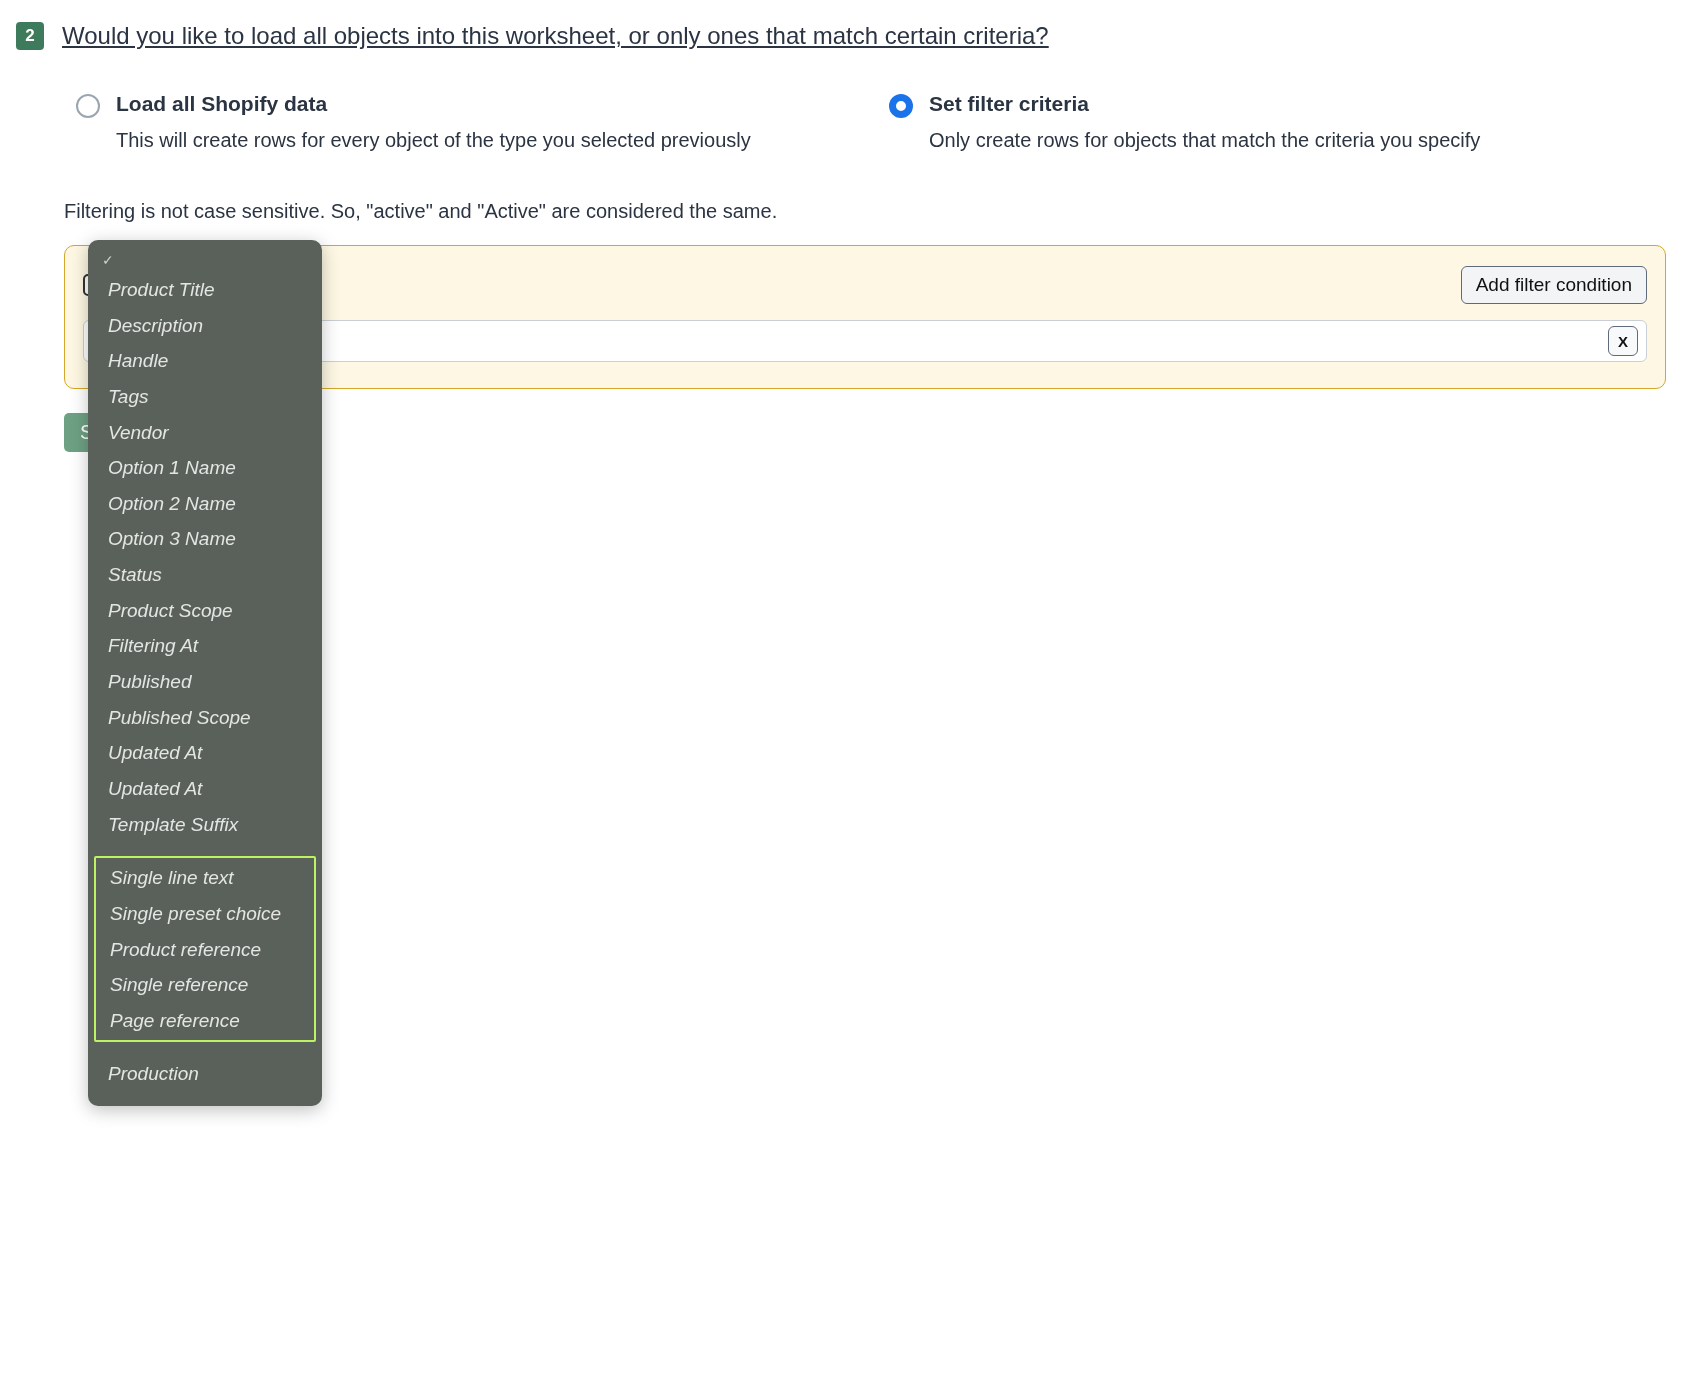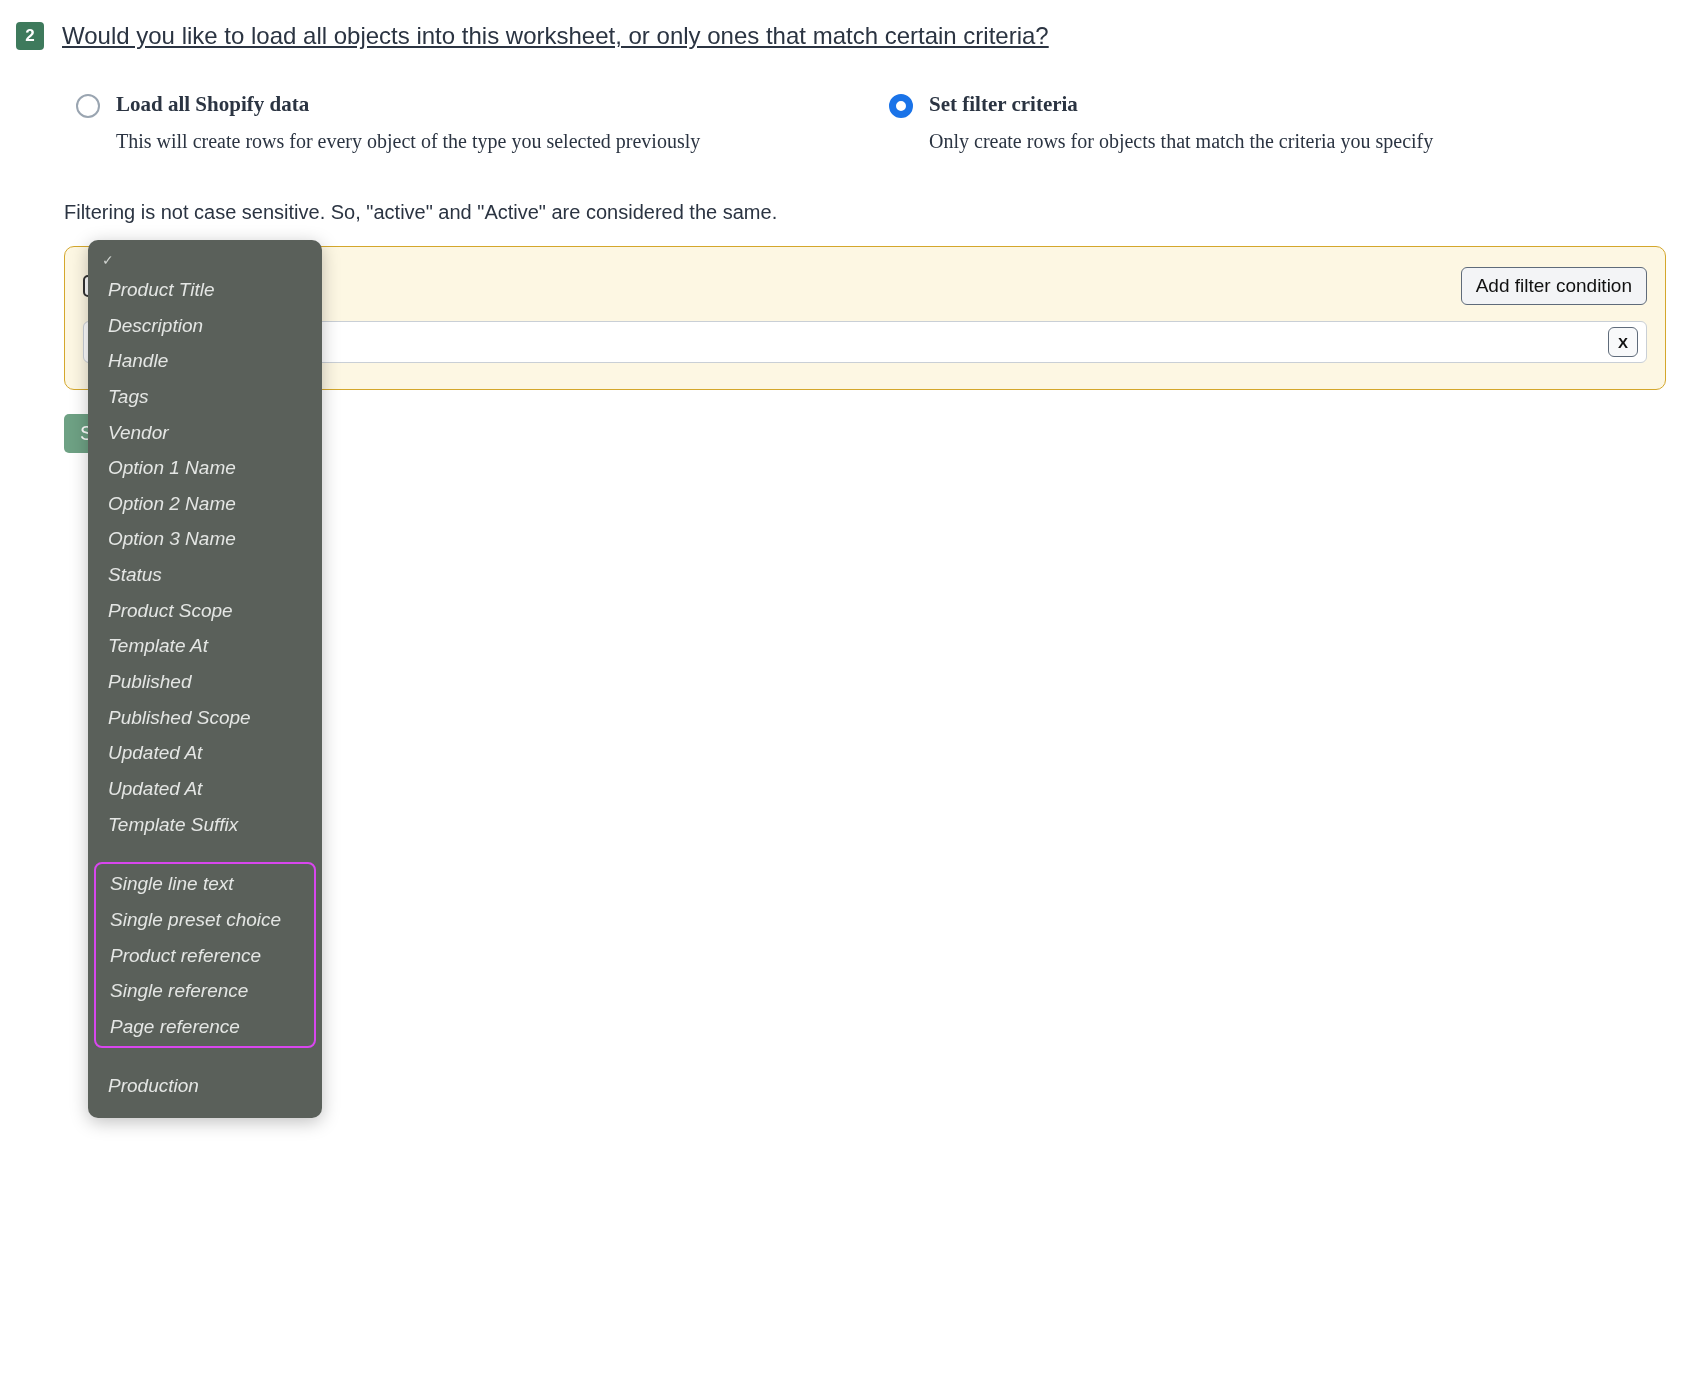--- a/index.html
+++ b/index.html
@@ -13,21 +13,21 @@
       background: #3e7a5c;
       color: #fff;
       width: 28px; height: 28px;
       border-radius: 4px;
       display: flex; align-items: center; justify-content: center;
       font-size: 17px; font-weight: 600;
       flex-shrink: 0;
       margin-top: 2px;
     }
     .step-question { font-size: 24px; color: #2b3442; font-weight: 500; line-height: 1.35; text-decoration: underline; }
-    .options-row { display: flex; gap: 36px; padding-left: 60px; margin-bottom: 46px; font-family: Liberation Serif, serif; }
+    .options-row { display: flex; gap: 36px; padding-left: 60px; margin-bottom: 46px; }
     .option { flex: 1; display: flex; gap: 16px; align-items: flex-start; }
     .radio {
       width: 24px; height: 24px; border-radius: 50%;
       flex-shrink: 0; margin-top: 2px;
       background: #fff;
     }
     .radio.unsel { border: 2px solid #9aa5b1; }
     .radio.sel {
       border: 7px solid #1a73e8;
     }
@@ -97,23 +97,23 @@
       font-size: 14px; color: #cfd3cf; padding: 2px 0 4px 14px;
     }
     .dd-item {
       font-size: 19px;
       padding: 5px 16px 5px 20px;
       cursor: pointer;
       line-height: 1.35;
       font-style: italic;
     }
     .dd-highlight-box {
-      border: 2px solid #d946ef;
-      margin: 20px 6px;
-      border-radius: 8px;
+      border: 2px solid #bef264;
+      margin: 14px 6px;
+      border-radius: 2px;
       padding: 2px 0;
     }
     .dd-highlight-box .dd-item { padding-left: 14px; }
   </style>
 </head>
 <body>
 
 
 
 <div class="step-row">
@@ -159,21 +159,21 @@
       <div class="dd-item">Product Title</div>
       <div class="dd-item">Description</div>
       <div class="dd-item">Handle</div>
       <div class="dd-item">Tags</div>
       <div class="dd-item">Vendor</div>
       <div class="dd-item">Option 1 Name</div>
       <div class="dd-item">Option 2 Name</div>
       <div class="dd-item">Option 3 Name</div>
       <div class="dd-item">Status</div>
       <div class="dd-item">Product Scope</div>
-      <div class="dd-item">Template At</div>
+      <div class="dd-item">Filtering At</div>
       <div class="dd-item">Published</div>
       <div class="dd-item">Published Scope</div>
       <div class="dd-item">Updated At</div>
       <div class="dd-item">Updated At</div>
       <div class="dd-item">Template Suffix</div>
     </div>
   <div class="dd-highlight-box">
     <div id="dd-hl">
         <div class="dd-item">Single line text</div>
         <div class="dd-item">Single preset choice</div>

